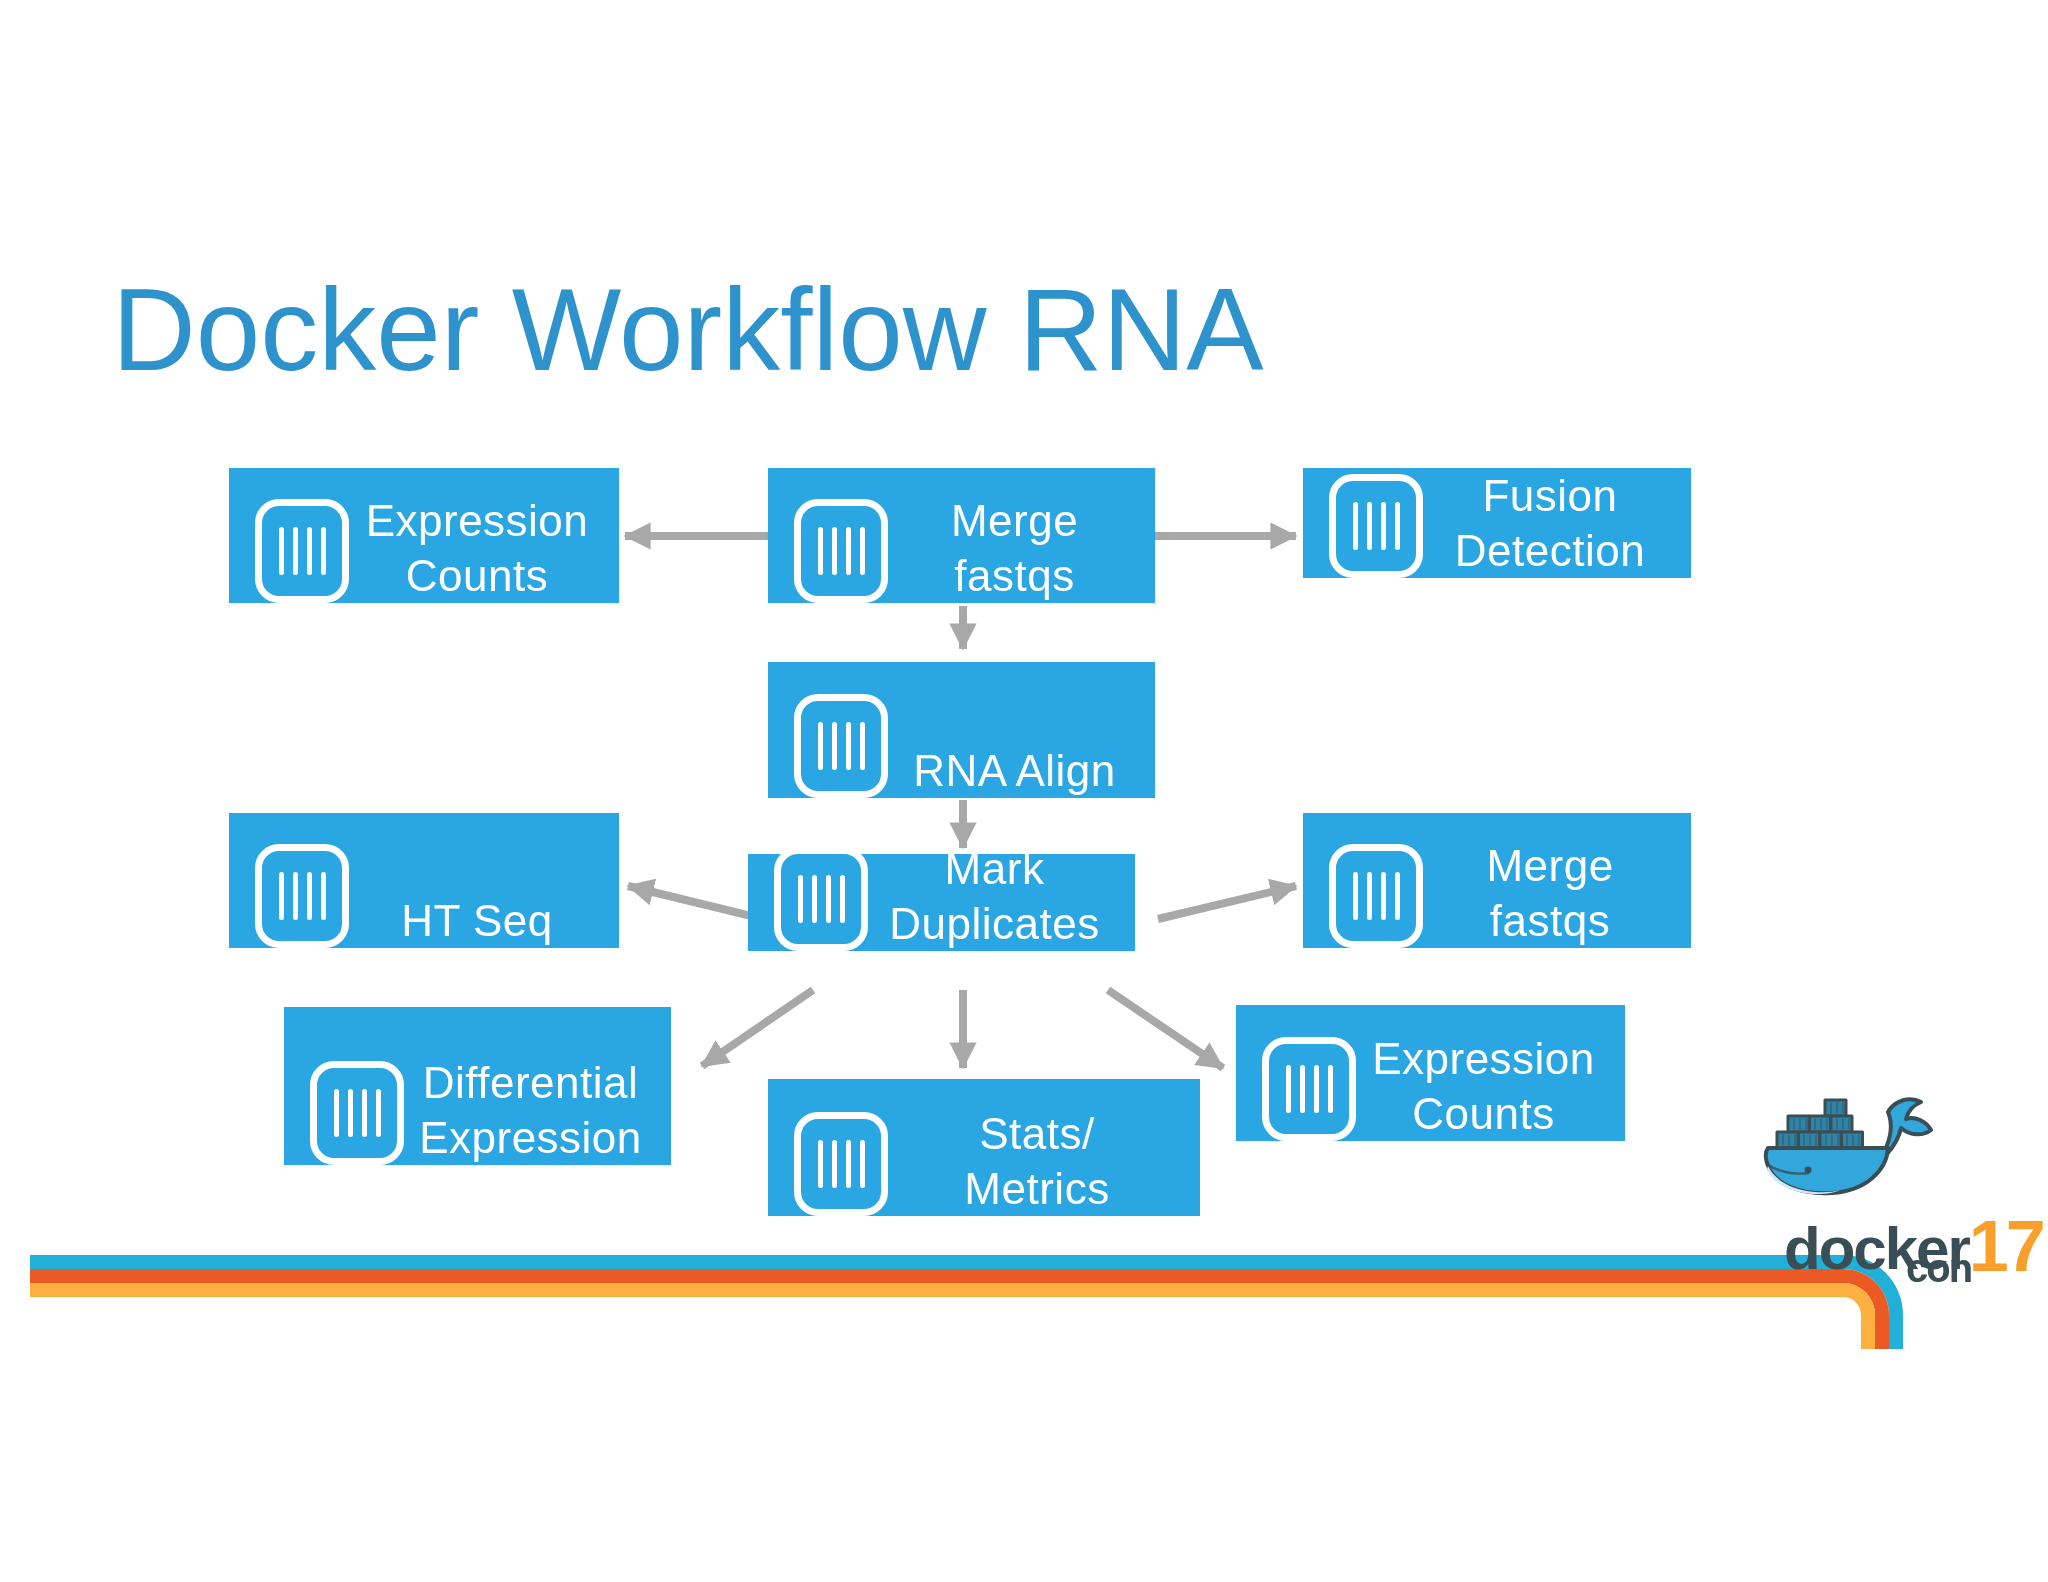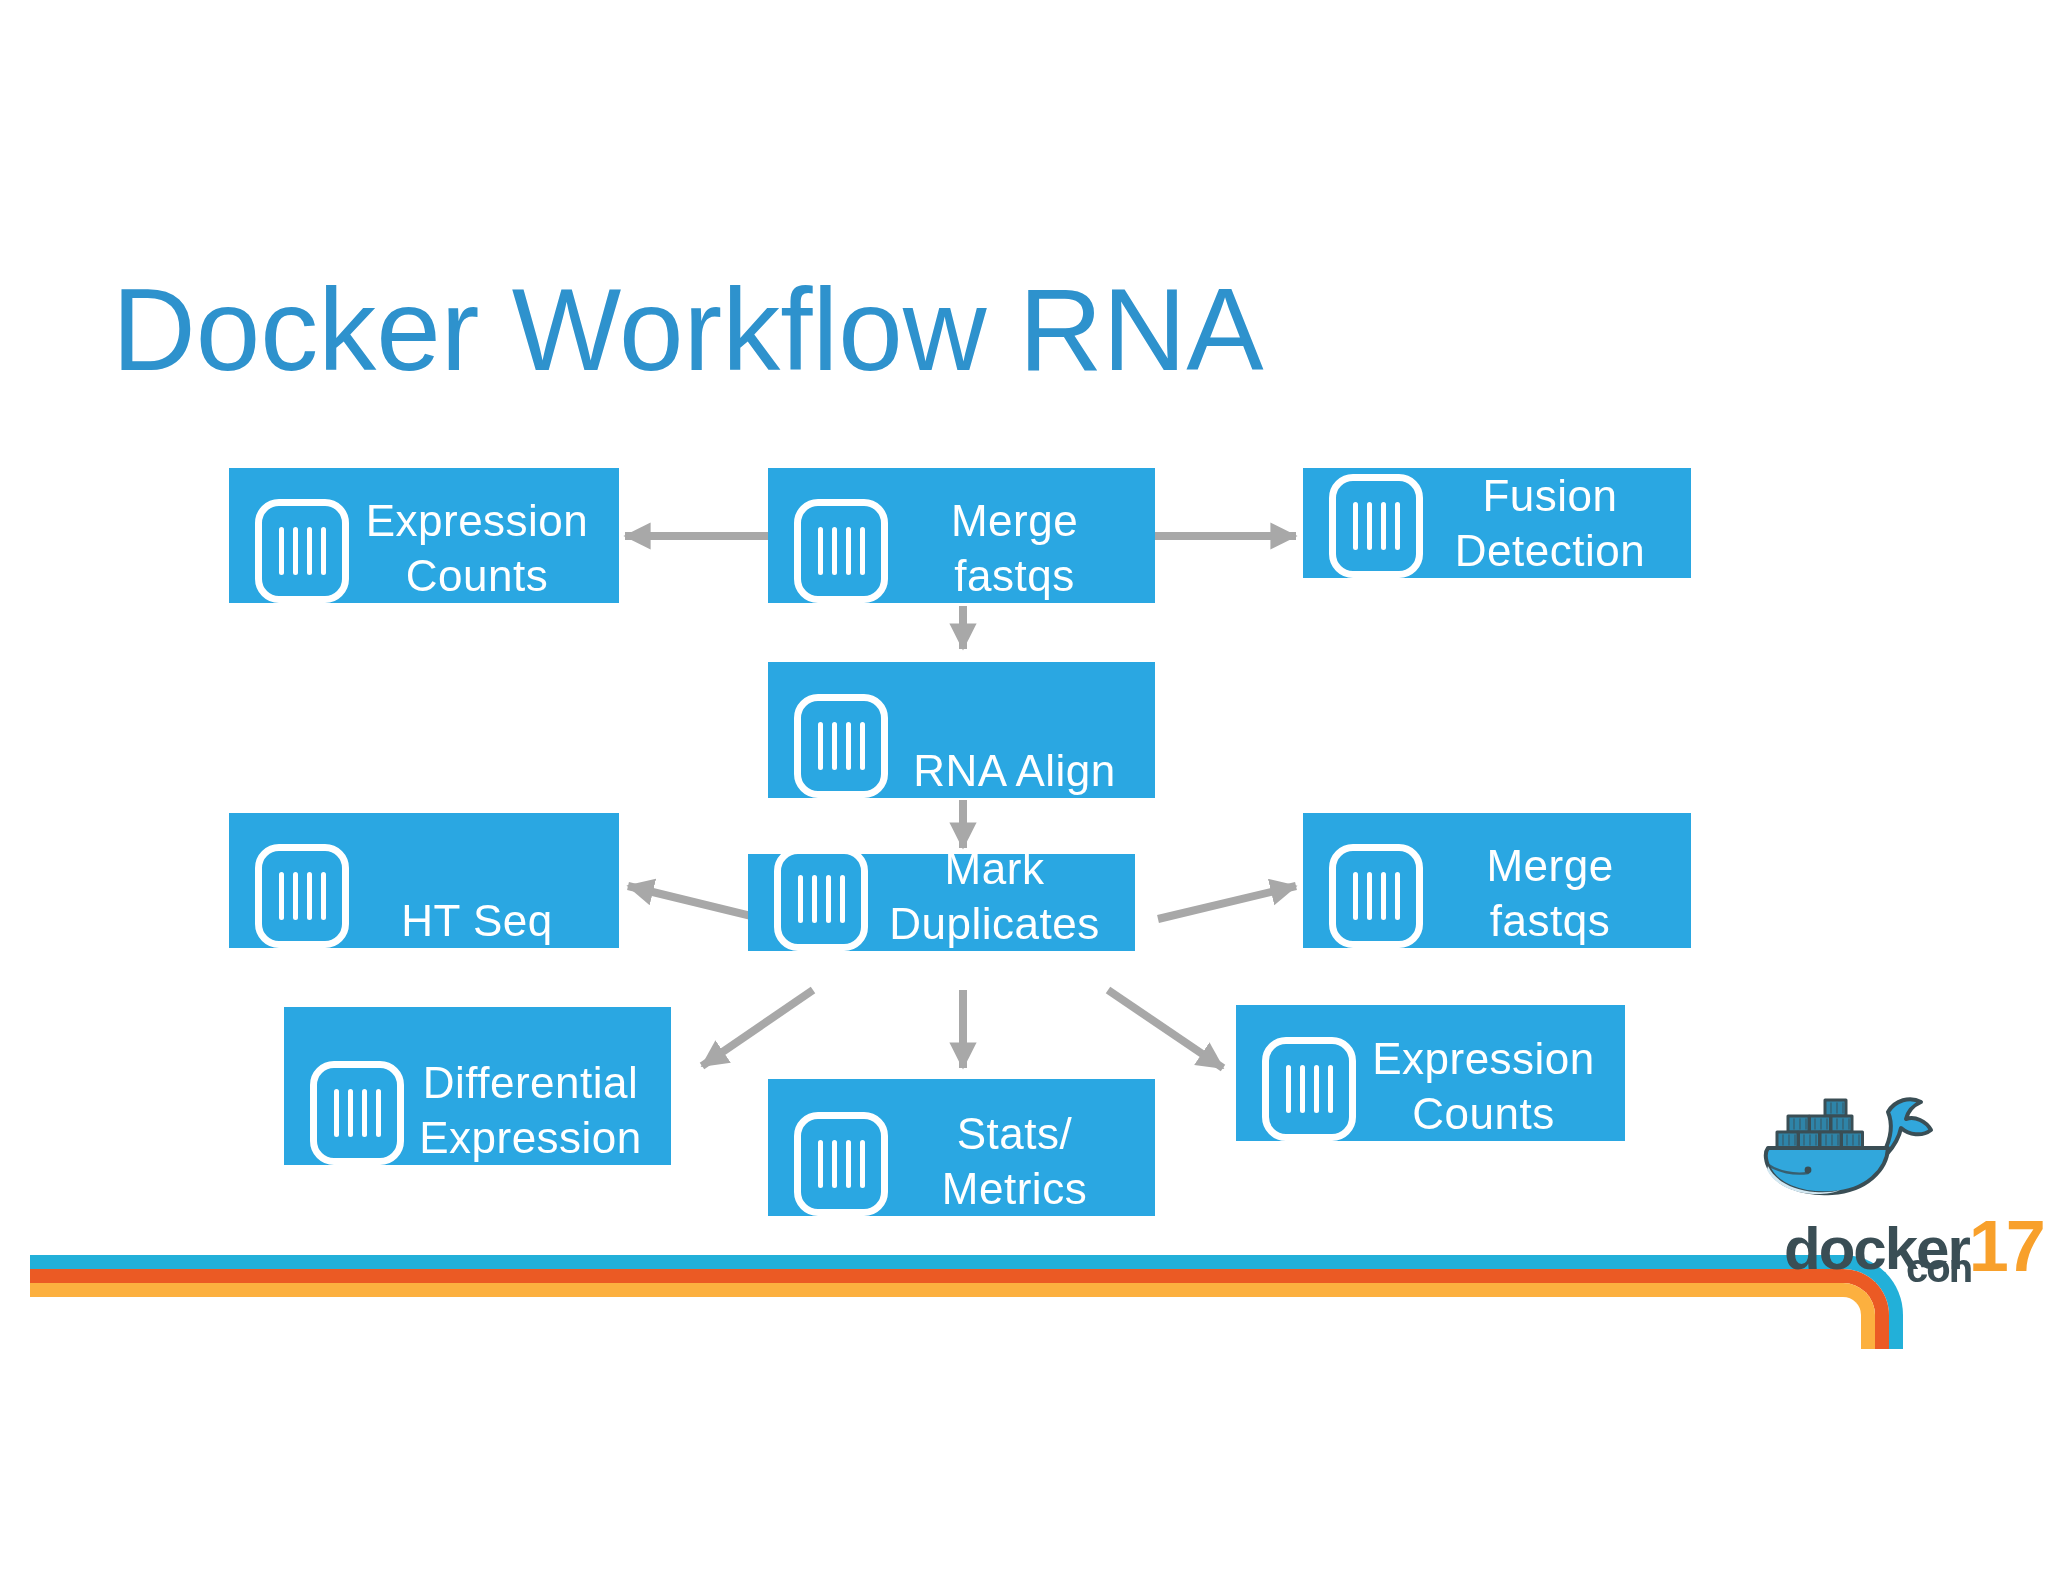--- a/index.html
+++ b/index.html
@@ -248,21 +248,21 @@
     <span class="cicon">
         <i class="bar"></i>
         <i class="bar"></i>
         <i class="bar"></i>
         <i class="bar"></i>
       </span>
     <span class="nlabel">Differential
 Expression</span>
   </div>
 
-  <div class="node" style="left:768px;top:1079px;width:387px;height:137px">
+  <div class="node" style="left:768px;top:1079px;width:432px;height:137px">
     <span class="cicon">
         <i class="bar"></i>
         <i class="bar"></i>
         <i class="bar"></i>
         <i class="bar"></i>
       </span>
     <span class="nlabel">Stats/
 Metrics</span>
   </div>
 

